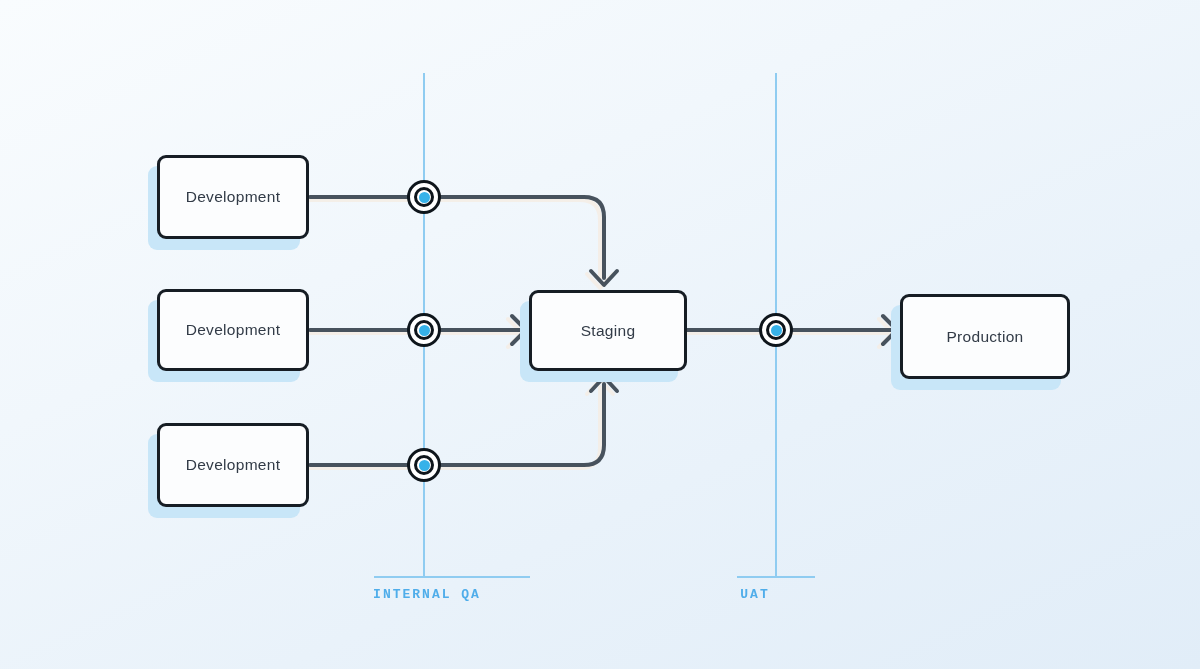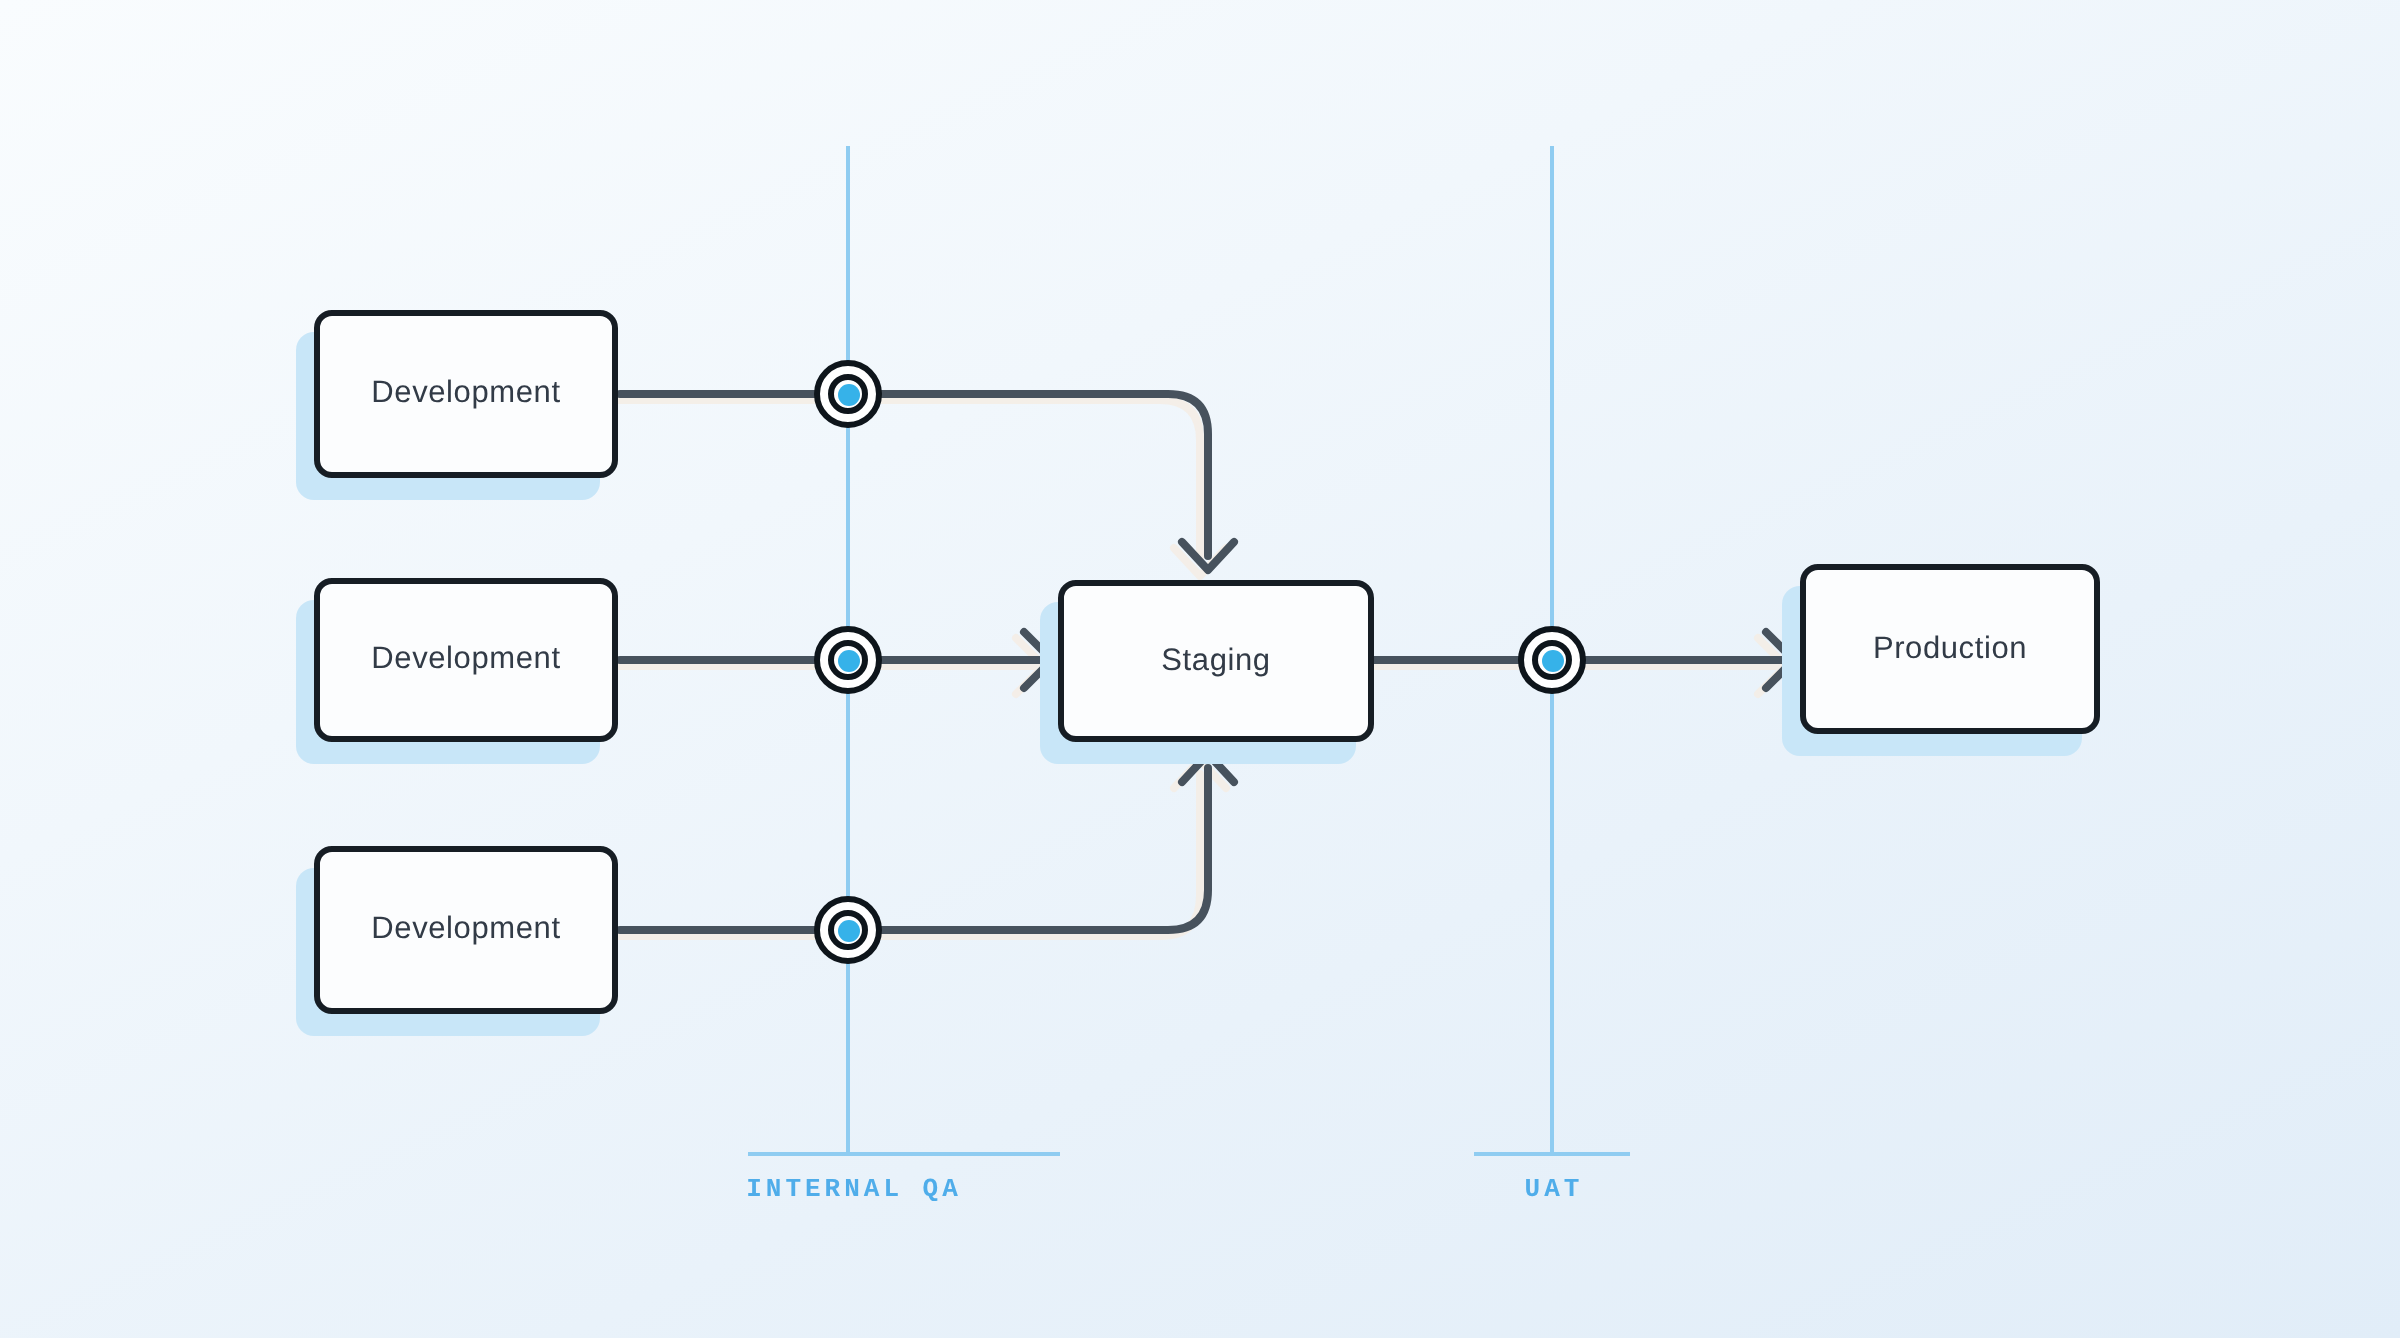--- a/index.html
+++ b/index.html
@@ -42,21 +42,21 @@
     font-size: 15.5px;
     font-weight: 500;
     letter-spacing: 0.3px;
     white-space: nowrap;
     text-align: center;
   }
   .node-dev1   { left: 157px; top: 155px; width: 152px; height: 84px; }
   .node-dev2   { left: 157px; top: 289px; width: 152px; height: 82px; }
   .node-dev3   { left: 157px; top: 423px; width: 152px; height: 84px; }
   .node-staging    { left: 529px; top: 290px; width: 158px; height: 81px; }
-  .node-production { left: 900px; top: 282px; width: 150px; height: 85px; }
+  .node-production { left: 900px; top: 294px; width: 170px; height: 85px; }
   
   .checkpoint {
     position: absolute;
     width: 34px; height: 34px;
     box-sizing: border-box;
     border-radius: 50%;
     background: #ffffff;
     border: 3px solid #0e151b;
     display: flex;
     align-items: center;
@@ -88,21 +88,21 @@
     top: 587px;
     transform: translateX(-50%);
     color: #4fadea;
     font-size: 13px;
     font-weight: 600;
     letter-spacing: 2px;
     white-space: nowrap;
     font-family: Liberation Mono, monospace;
   }
   .gate-label-qa  { left: 427px; }
-  .gate-label-uat { left: 777px; }
+  .gate-label-uat { left: 755px; }
 </style>
 </head>
 <body>
 
 <div class="canvas">
 
   <svg class="wires" viewBox="0 0 1200 669" xmlns="http://www.w3.org/2000/svg">
 
     <g stroke="#8fccf1" stroke-width="2" fill="none">
       <line x1="424" y1="73" x2="424" y2="577"></line>

